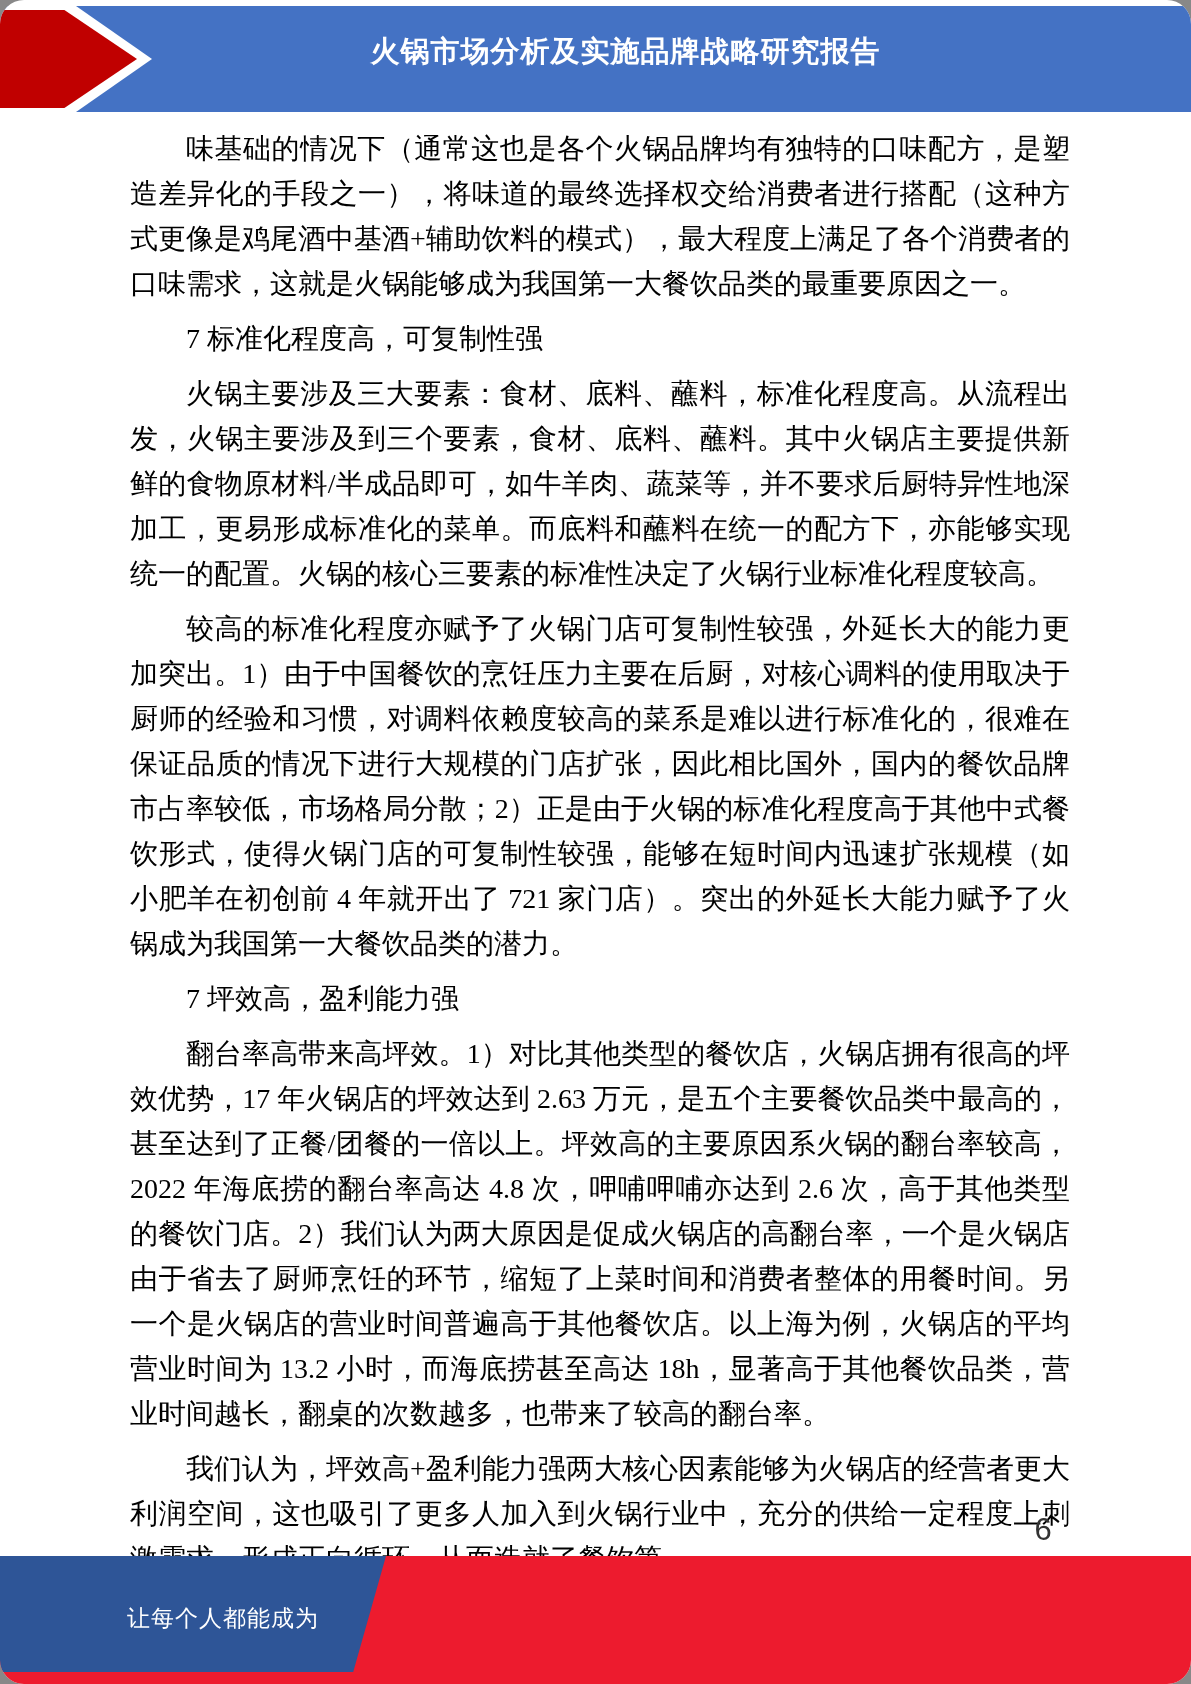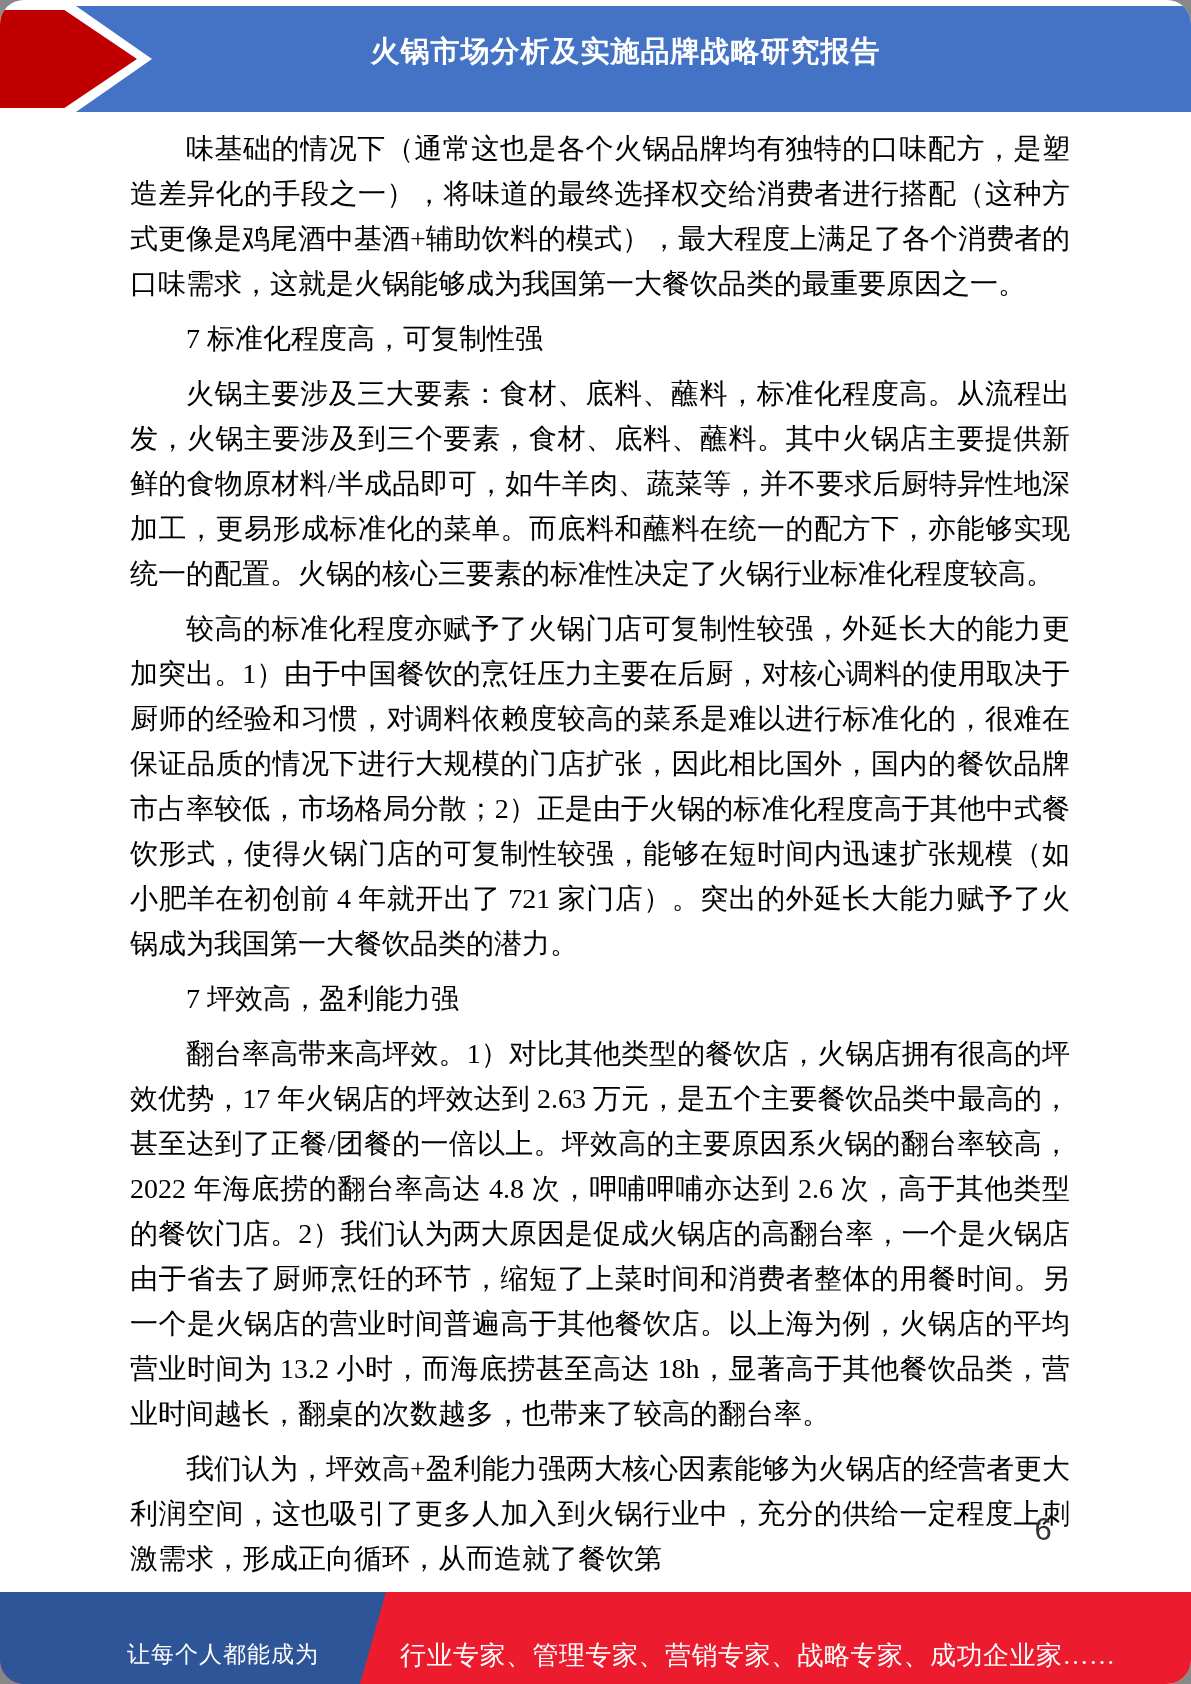--- a/index.html
+++ b/index.html
@@ -73,21 +73,21 @@
     text-align: center;
     font-family: "Liberation Sans", "DejaVu Sans", sans-serif;
     font-size: 31px;
     color: #333333;
   }
 
   
   .footer-band {
     position: absolute;
     left: 0; bottom: 0;
-    width: 100%; height: 92px;
+    width: 100%; height: 128px;
     background: #ED1B2E;
   }
   .footer-blue {
     position: absolute;
     top: 0; left: 0;
     width: 386px; height: 116px;
     background: #2E5597;
     clip-path: polygon(0 0, 100% 0, 91.5% 100%, 0 100%);
   }
   .footer-left-text {
@@ -126,16 +126,15 @@
     <p>7 坪效高，盈利能力强</p>
     <p>翻台率高带来高坪效。1）对比其他类型的餐饮店，火锅店拥有很高的坪效优势，17 年火锅店的坪效达到 2.63 万元，是五个主要餐饮品类中最高的，甚至达到了正餐/团餐的一倍以上。坪效高的主要原因系火锅的翻台率较高，2022 年海底捞的翻台率高达 4.8 次，呷哺呷哺亦达到 2.6 次，高于其他类型的餐饮门店。2）我们认为两大原因是促成火锅店的高翻台率，一个是火锅店由于省去了厨师烹饪的环节，缩短了上菜时间和消费者整体的用餐时间。另一个是火锅店的营业时间普遍高于其他餐饮店。以上海为例，火锅店的平均营业时间为 13.2 小时，而海底捞甚至高达 18h，显著高于其他餐饮品类，营业时间越长，翻桌的次数越多，也带来了较高的翻台率。</p>
     <p>我们认为，坪效高+盈利能力强两大核心因素能够为火锅店的经营者更大利润空间，这也吸引了更多人加入到火锅行业中，充分的供给一定程度上刺激需求，形成正向循环，从而造就了餐饮第</p>
   </div>
 
   <div class="page-number">6</div>
 
   <div class="footer-band">
     <div class="footer-blue"></div>
     <div class="footer-left-text">让每个人都能成为</div>
-    <div class="footer-right-text">行业专家、管理专家、营销专家、战略专家、成功企业家……</div>
   </div>
 
 </div>
 
 </body></html>

